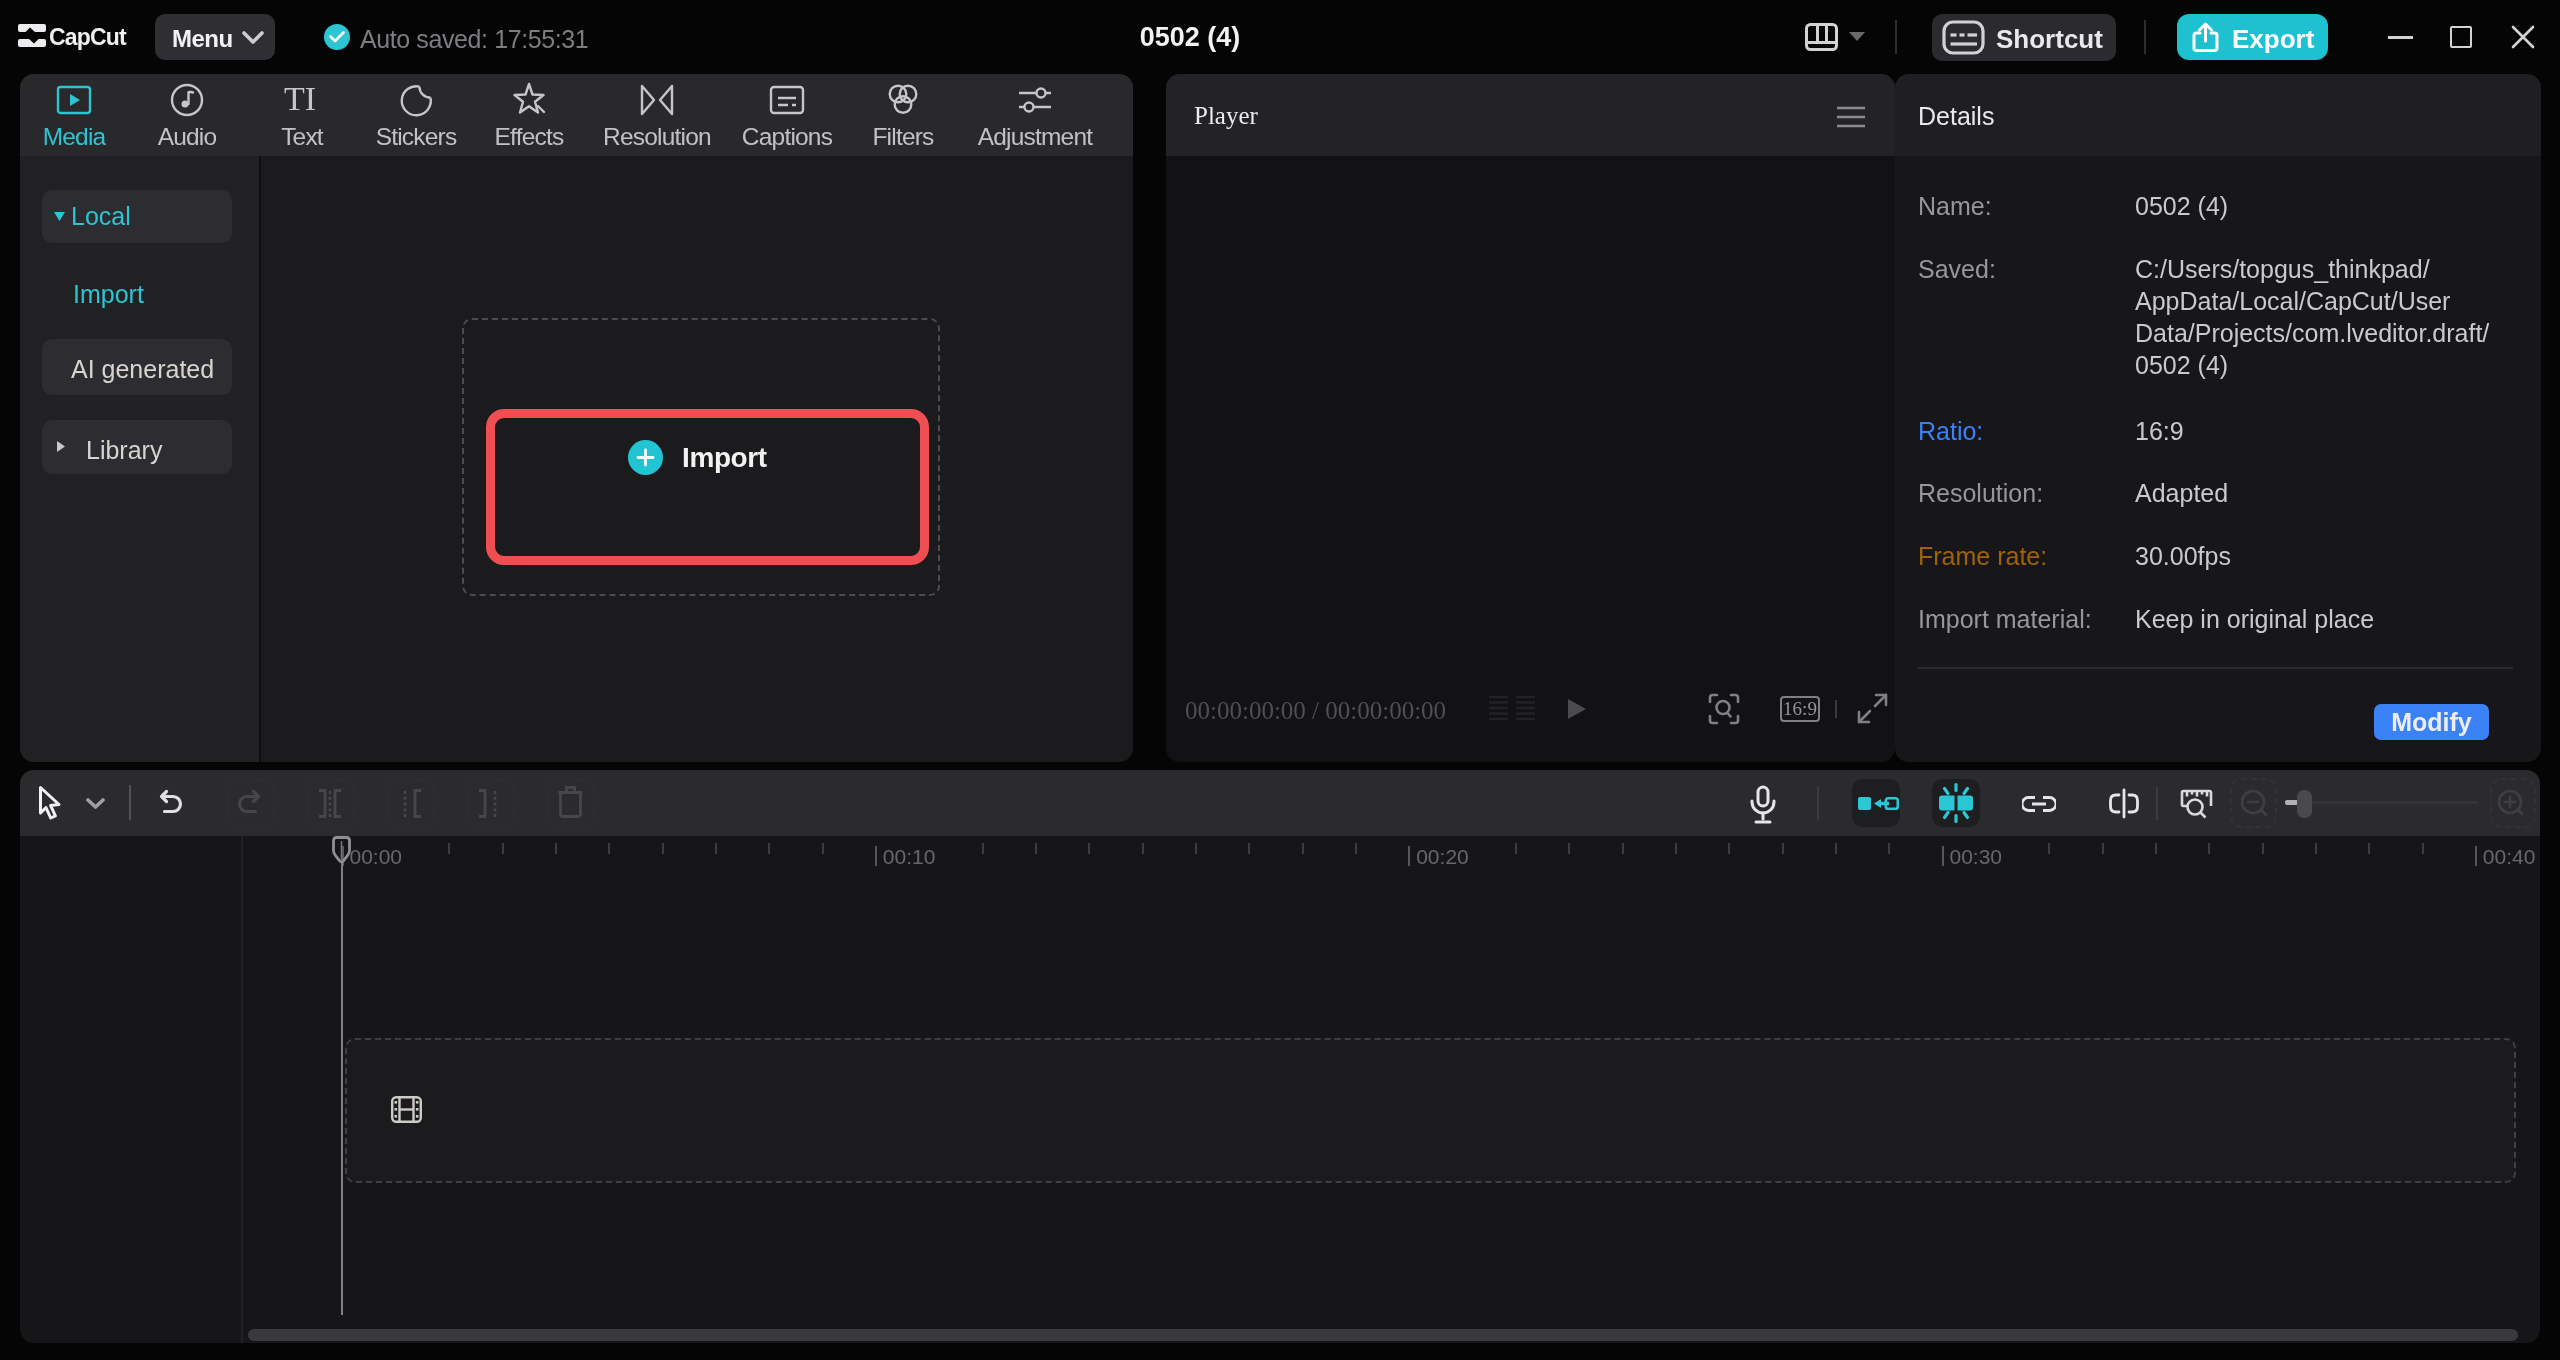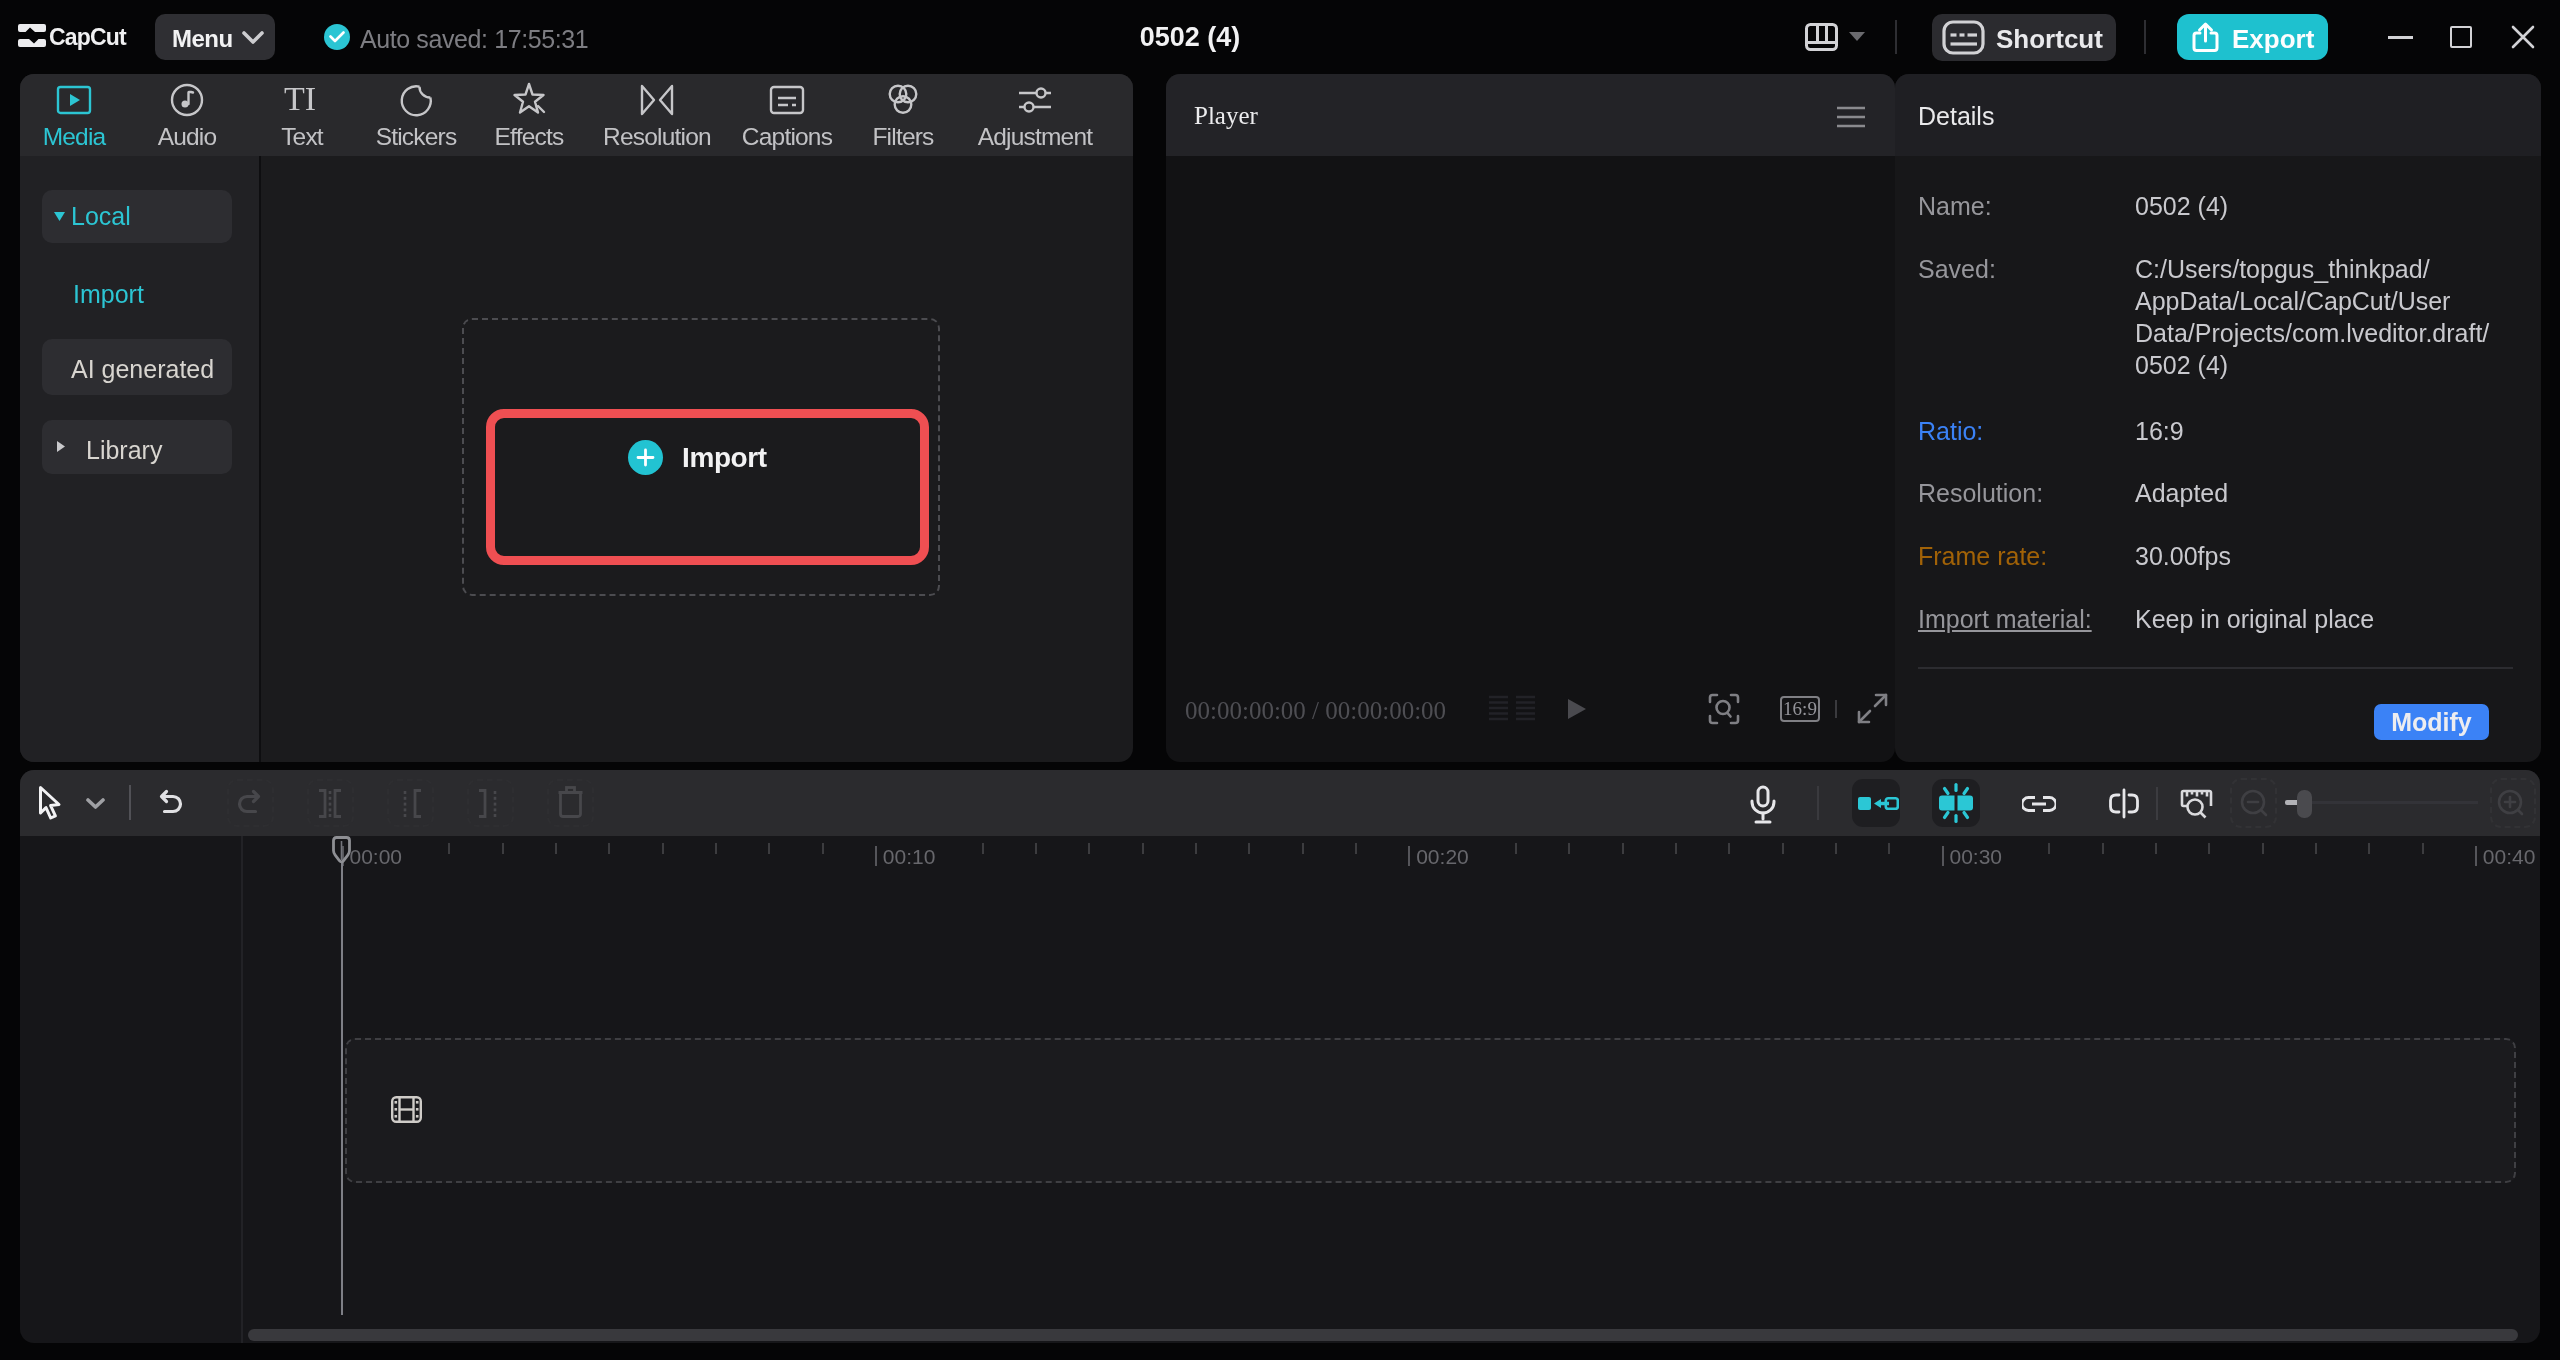--- a/index.html
+++ b/index.html
@@ -200,21 +200,21 @@
       <div class="ab" style="left:240px;top:181px;font-size:25px;color:#c9c9ce;">C:/Users/topgus_thinkpad/</div>
       <div class="ab" style="left:240px;top:213px;font-size:25px;color:#c9c9ce;">AppData/Local/CapCut/User</div>
       <div class="ab" style="left:240px;top:245px;font-size:25px;color:#c9c9ce;">Data/Projects/com.lveditor.draft/</div>
       <div class="ab" style="left:240px;top:277px;font-size:25px;color:#c9c9ce;">0502 (4)</div>
       <div class="ab" style="left:23px;top:343px;font-size:25px;color:#3b82f6;">Ratio:</div>
       <div class="ab" style="left:240px;top:343px;font-size:25px;color:#c9c9ce;">16:9</div>
       <div class="ab" style="left:23px;top:405px;font-size:25px;color:#96969b;">Resolution:</div>
       <div class="ab" style="left:240px;top:405px;font-size:25px;color:#c9c9ce;">Adapted</div>
       <div class="ab" style="left:23px;top:468px;font-size:25px;color:#a16207;">Frame rate:</div>
       <div class="ab" style="left:240px;top:468px;font-size:25px;color:#c9c9ce;">30.00fps</div>
-      <div class="ab" style="left:23px;top:531px;font-size:25px;color:#96969b;text-decoration:underline;">Import material:</div>
+      <div class="ab" style="left:23px;top:531px;font-size:25px;color:#96969b;">Import material:</div>
       <div class="ab" style="left:240px;top:531px;font-size:25px;color:#c9c9ce;">Keep in original place</div>
     </div>
   <div class="ab" style="left:23px;top:593px;width:595px;height:2px;background:#2c2c30;"></div>
   <div class="ab" style="left:479px;top:630px;width:115px;height:36px;background:#3b82f6;border-radius:7px;text-align:center;font-size:25px;font-weight:bold;line-height:36px;color:#ededf0;">Modify</div>
 </div>
 
 <div class="ab" style="left:20px;top:770px;width:2520px;height:573px;background:#161619;border-radius:14px;overflow:hidden;">
   <div class="ab" style="left:0;top:0;width:2520px;height:66px;background:#2b2b2e;"></div>
   <div id="toolbar">
       <svg class="ab" style="left:18px;top:15px;" width="25" height="37" viewBox="0 0 25 37">

